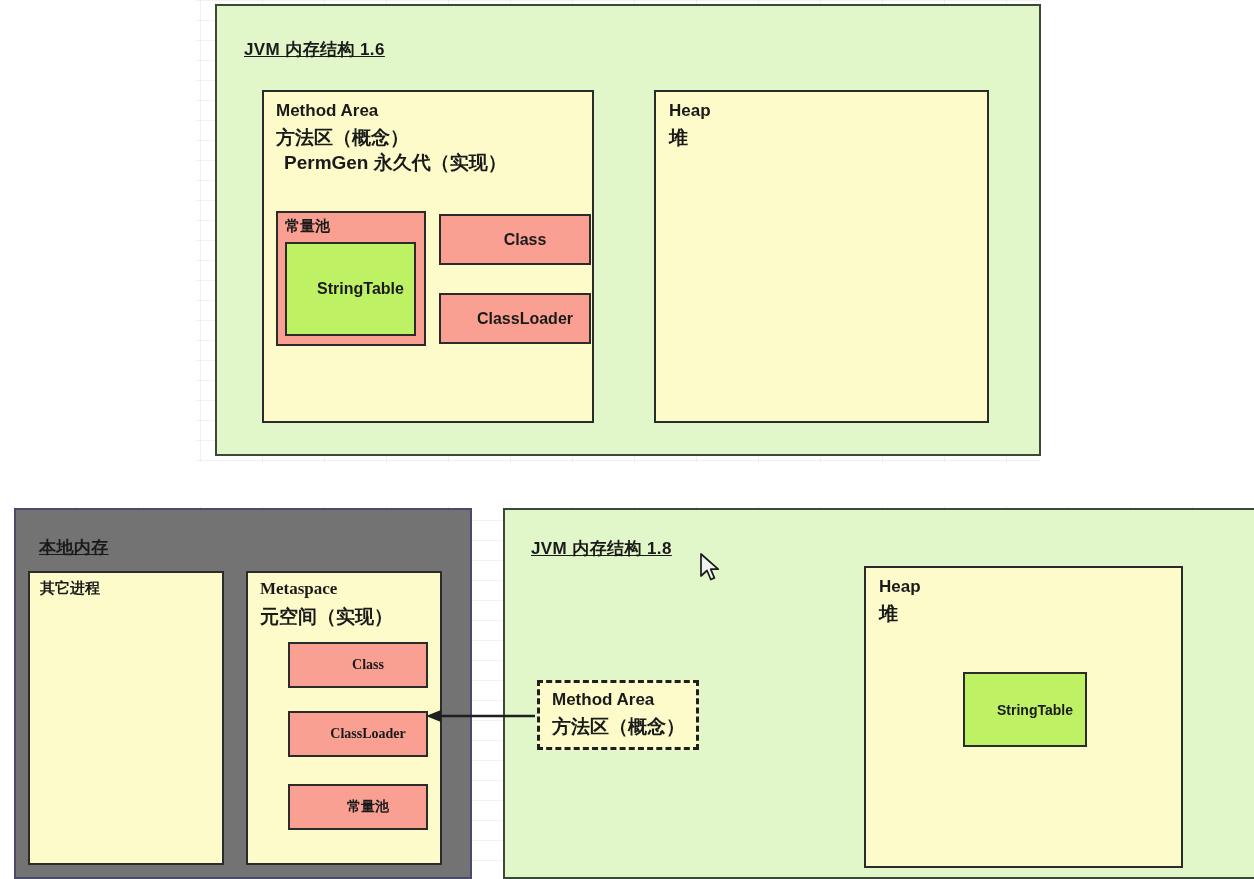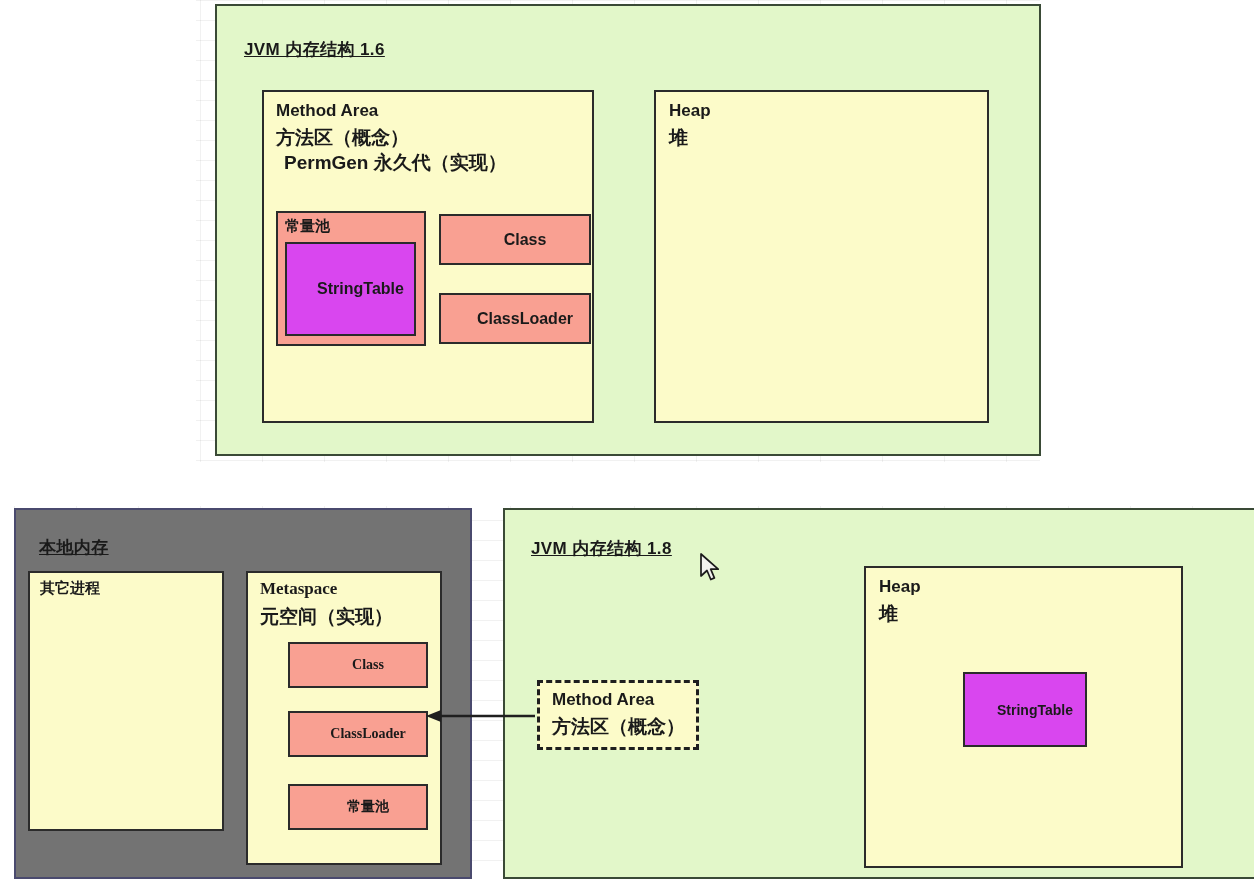--- a/index.html
+++ b/index.html
@@ -68,21 +68,21 @@
     box-sizing: border-box;
   }
   .box-salmon {
     position: absolute;
     background: #f9a092;
     border: 2px solid #2b2b2b;
     box-sizing: border-box;
   }
   .box-red {
     position: absolute;
-    background: #d946ef;
+    background: #bef264;
     border: 2px solid #2b2b2b;
     box-sizing: border-box;
   }
   .box-dashed {
     position: absolute;
     background: #fcfbc9;
     border: 3px dashed #1f1f1f;
     box-sizing: border-box;
   }
 
@@ -185,21 +185,21 @@
   <div class="box-yellow" style="left:437px; top:84px; width:335px; height:333px;">
     <div class="box-title" style="left:13px; top:9px;">Heap</div>
     <div class="box-sub" style="left:13px; top:33px;">堆</div>
   </div>
 </div>
 
 <div class="panel-lavender" style="left:14px; top:508px; width:458px; height:371px;">
 
   <div class="panel-title" style="left:23px; top:26px;">本地内存</div>
 
-  <div class="box-yellow" style="left:12px; top:61px; width:196px; height:260px;">
+  <div class="box-yellow" style="left:12px; top:61px; width:196px; height:294px;">
     <div class="box-plain" style="left:10px; top:6px;">其它进程</div>
   </div>
 
   <div class="box-yellow" style="left:230px; top:61px; width:196px; height:294px;font-family:Liberation Serif, serif;">
     <div class="box-title" style="left:12px; top:6px;">Metaspace</div>
     <div class="box-sub" style="left:12px; top:31px;">元空间（实现）</div>
 
     <div class="box-salmon" style="left:40px; top:69px; width:140px; height:46px;">
       <div class="centered-label small">Class</div>
     </div>

